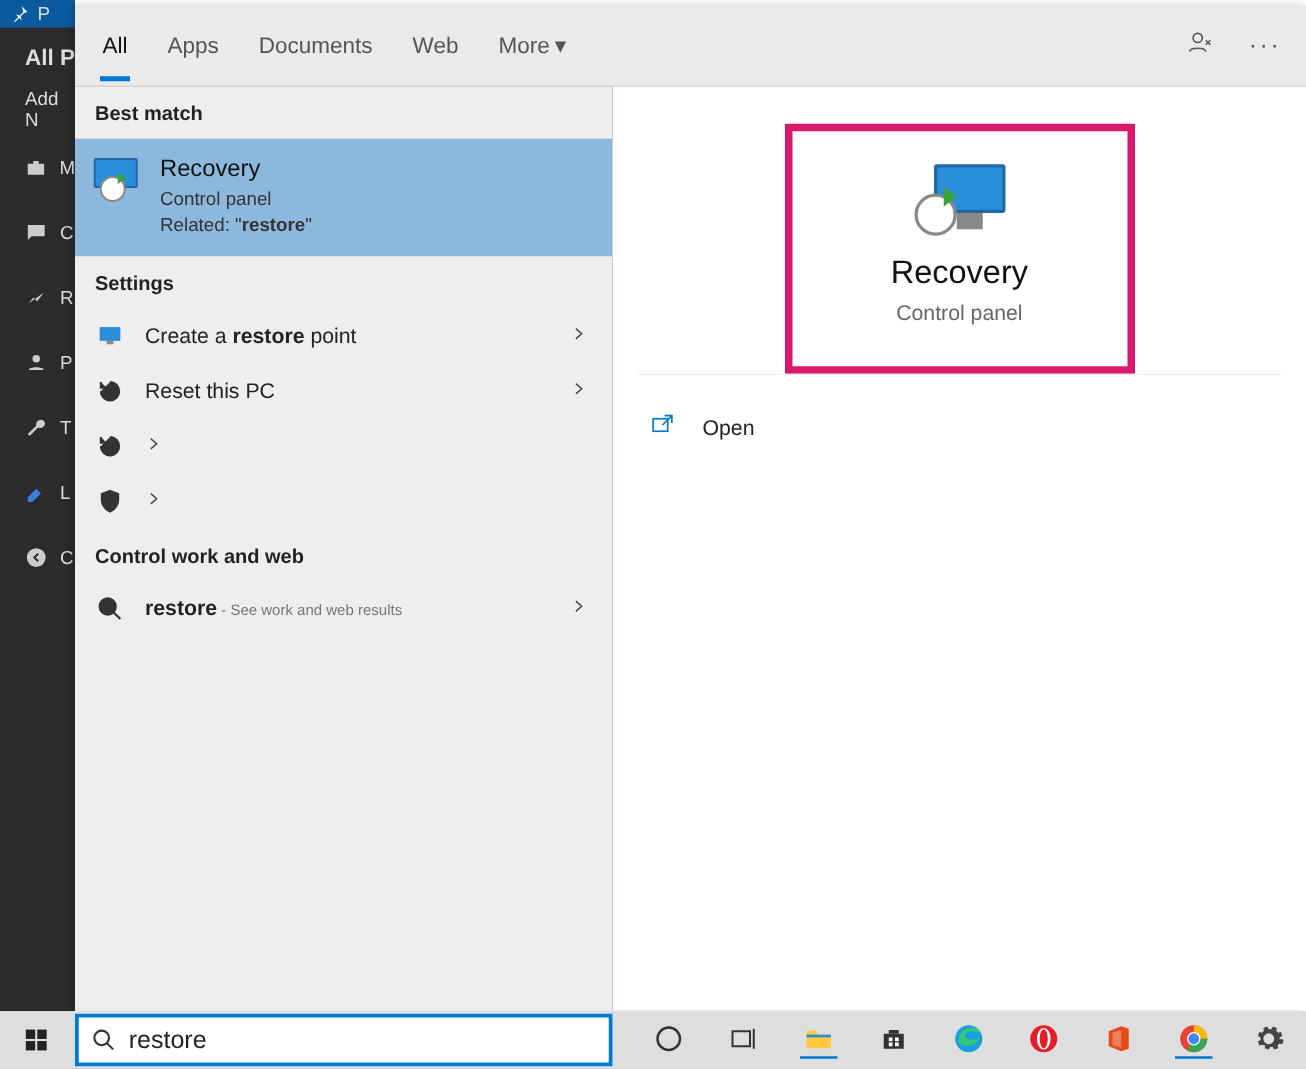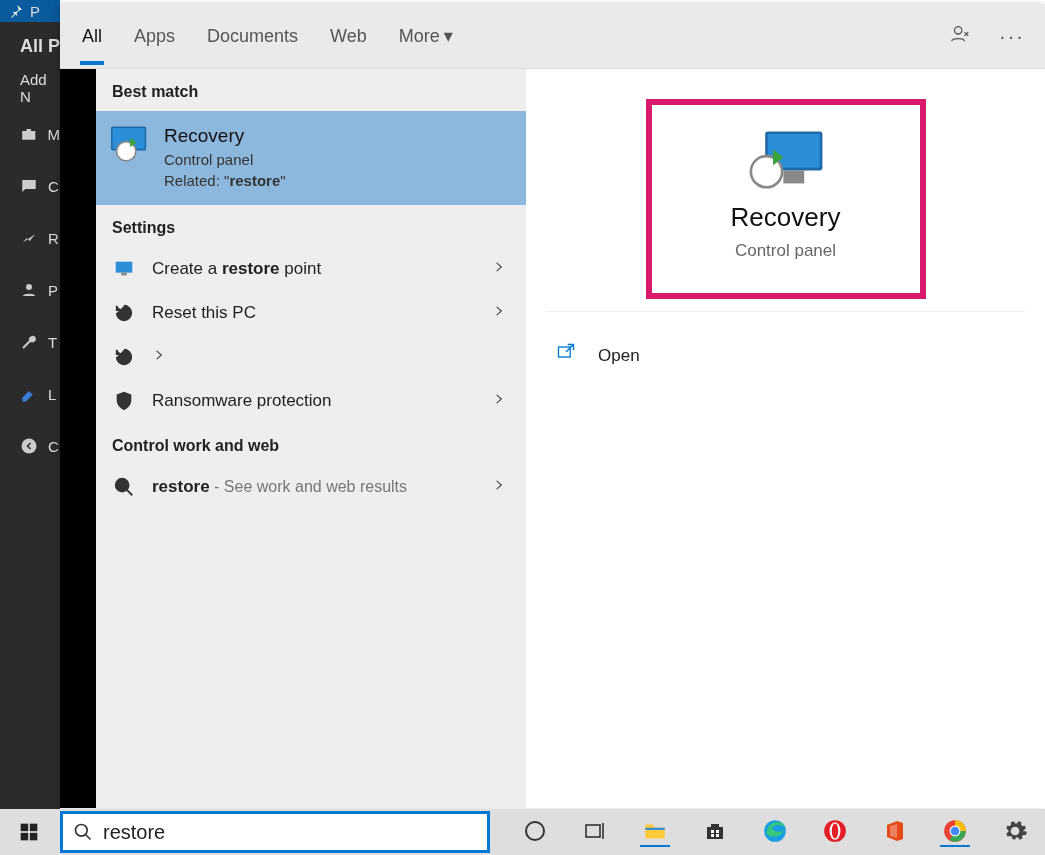--- a/index.html
+++ b/index.html
@@ -7,53 +7,53 @@
 
   
   .bg-sidebar { position: absolute; left:0; top:0; width:60px; height:809px; background:#2b2b2b; color:#ddd; font-size:15px; }
   .bg-sidebar .pin { background:#0a5a9e; height:22px; display:flex; align-items:center; padding-left:8px; gap:6px;}
   .bg-sidebar .row { height:52px; display:flex; align-items:center; padding-left:20px; gap:10px; }
   .bg-sidebar .hdr { padding:14px 0 0 20px; font-weight:600; font-size:18px; height:46px;}
   .bg-sidebar svg { width:18px; height:18px; fill:#ccc; }
   .bg-sidebar .pin svg{ fill:#fff; width:16px;height:16px;}
 
   
-  .searchpanel { position:absolute; left:60px; top:4px; width:985px; height:804px; background:#000000; display:flex; flex-direction:column; box-shadow: -2px 0 6px rgba(0,0,0,.2);}
+  .searchpanel { position:absolute; left:60px; top:4px; width:985px; height:804px; background:#7f1d1d; display:flex; flex-direction:column; box-shadow: -2px 0 6px rgba(0,0,0,.2);}
   .topbar { height:65px; background:#eaeaea; display:flex; align-items:center; padding:0 20px; justify-content:space-between; border-bottom:1px solid #ddd;}
   .tabs { display:flex; gap:28px; align-items:center;}
   .tab { color:#555; font-size:18px; padding:18px 2px; cursor:pointer; }
   .tab.active { color:#111; font-weight:500; border-bottom:4px solid #0078d4; padding-bottom:14px;}
   .more-caret{ display:inline-block; margin-left:4px;}
   .topbar-right{ display:flex; gap:28px; align-items:center; color:#555;}
   .topbar-right svg{ width:22px;height:22px; fill:none; stroke:#555; stroke-width:1.4;}
 
-  .content { flex:1; display:flex;padding-left:36px; }
+  .content { flex:1; display:flex; }
   .leftcol { width:430px; background:#eeeeee; overflow-y:auto;}
   .rightcol { flex:1; background:#fff; padding:0 20px;}
 
   .section-hdr{ font-weight:600; font-size:16px; padding:14px 16px 10px; color:#222;}
   .bestmatch{ background:#8db8de; padding:14px 16px 16px 16px; display:flex; gap:14px; align-items:flex-start; cursor:pointer;}
   .bm-icon{ width:38px; height:38px; display:flex; align-items:center; justify-content:center;}
   .bm-title{ font-size:19px; color:#111; margin-bottom:4px;}
   .bm-sub{ font-size:15px; color:#333;}
   .bm-rel{ font-size:15px; color:#333; margin-top:4px;}
 
   .listitem{ display:flex; align-items:center; padding:10px 16px; gap:16px; cursor:pointer; color:#222;}
   .li-icon{ width:24px; height:24px; display:flex; align-items:center; justify-content:center;}
   .li-icon svg{ width:22px;height:22px; fill:#333;}
   .li-text{ flex:1; font-size:17px;}
-  .li-text .sub{ color:#777; font-size:16px;}
+  .li-text .sub{ color:#777; font-size:12px;}
   .chev{ width:18px;}
   .chev svg{ width:14px;height:14px; fill:none; stroke:#444; stroke-width:2;}
 
   
   .preview-card{ margin:30px auto 0; width:280px; height:200px; border:6px solid #d9196b; display:flex; flex-direction:column; align-items:center; justify-content:center; gap:8px;}
   .preview-title{ font-size:26px; color:#111;}
   .preview-sub{ font-size:17px; color:#666;}
-  .action-row{ display:flex; align-items:flex-end; gap:22px; padding:30px 10px; border-top:1px solid #eee; margin-top:12px;}
+  .action-row{ display:flex; align-items:center; gap:22px; padding:30px 10px; border-top:1px solid #eee; margin-top:0px;}
   .action-icon svg{ width:20px;height:20px; fill:none; stroke:#0078d4; stroke-width:1.6;}
   .action-label{ font-size:17px; color:#222;}
 
   
   .taskbar{ position:absolute; left:0; bottom:0; width:1045px; height:46px; background:#dedede; display:flex; align-items:center;}
   .start-btn{ width:58px; height:46px; display:flex; align-items:center; justify-content:center; cursor:pointer;}
   .searchbox{ width:430px; height:42px; margin-left:2px; border:3px solid #0078d4; background:#fff; display:flex; align-items:center; padding:0 10px; gap:10px;}
   .searchbox input{ border:none; outline:none; flex:1; font-size:20px; color:#222;}
   .task-icons{ display:flex; gap:30px; margin-left:30px; align-items:center;}
   .task-icons .ti{ width:30px; height:30px; display:flex; align-items:center; justify-content:center; cursor:pointer; border-bottom:2px solid transparent;}
@@ -202,21 +202,20 @@
             <div class="chev"><svg viewBox="0 0 24 24">
                 <path d="M8 5l8 7-8 7"></path>
               </svg></div>
           </div>
           <div class="listitem">
             <div class="li-icon">
               <svg viewBox="0 0 24 24" fill="#333">
                 <path d="M12 2l8 3v6c0 5-3.5 9-8 11-4.5-2-8-6-8-11V5z"></path>
               </svg>
             </div>
-            <div class="li-text">Ransomware protection</div>
             <div class="chev"><svg viewBox="0 0 24 24">
                 <path d="M8 5l8 7-8 7"></path>
               </svg></div>
           </div>
         </div>
 
       <div class="section-hdr">Control work and web</div>
       <div class="listitem">
         <div class="li-icon">
             <svg viewBox="0 0 24 24" fill="none" stroke="#333" stroke-width="2">

